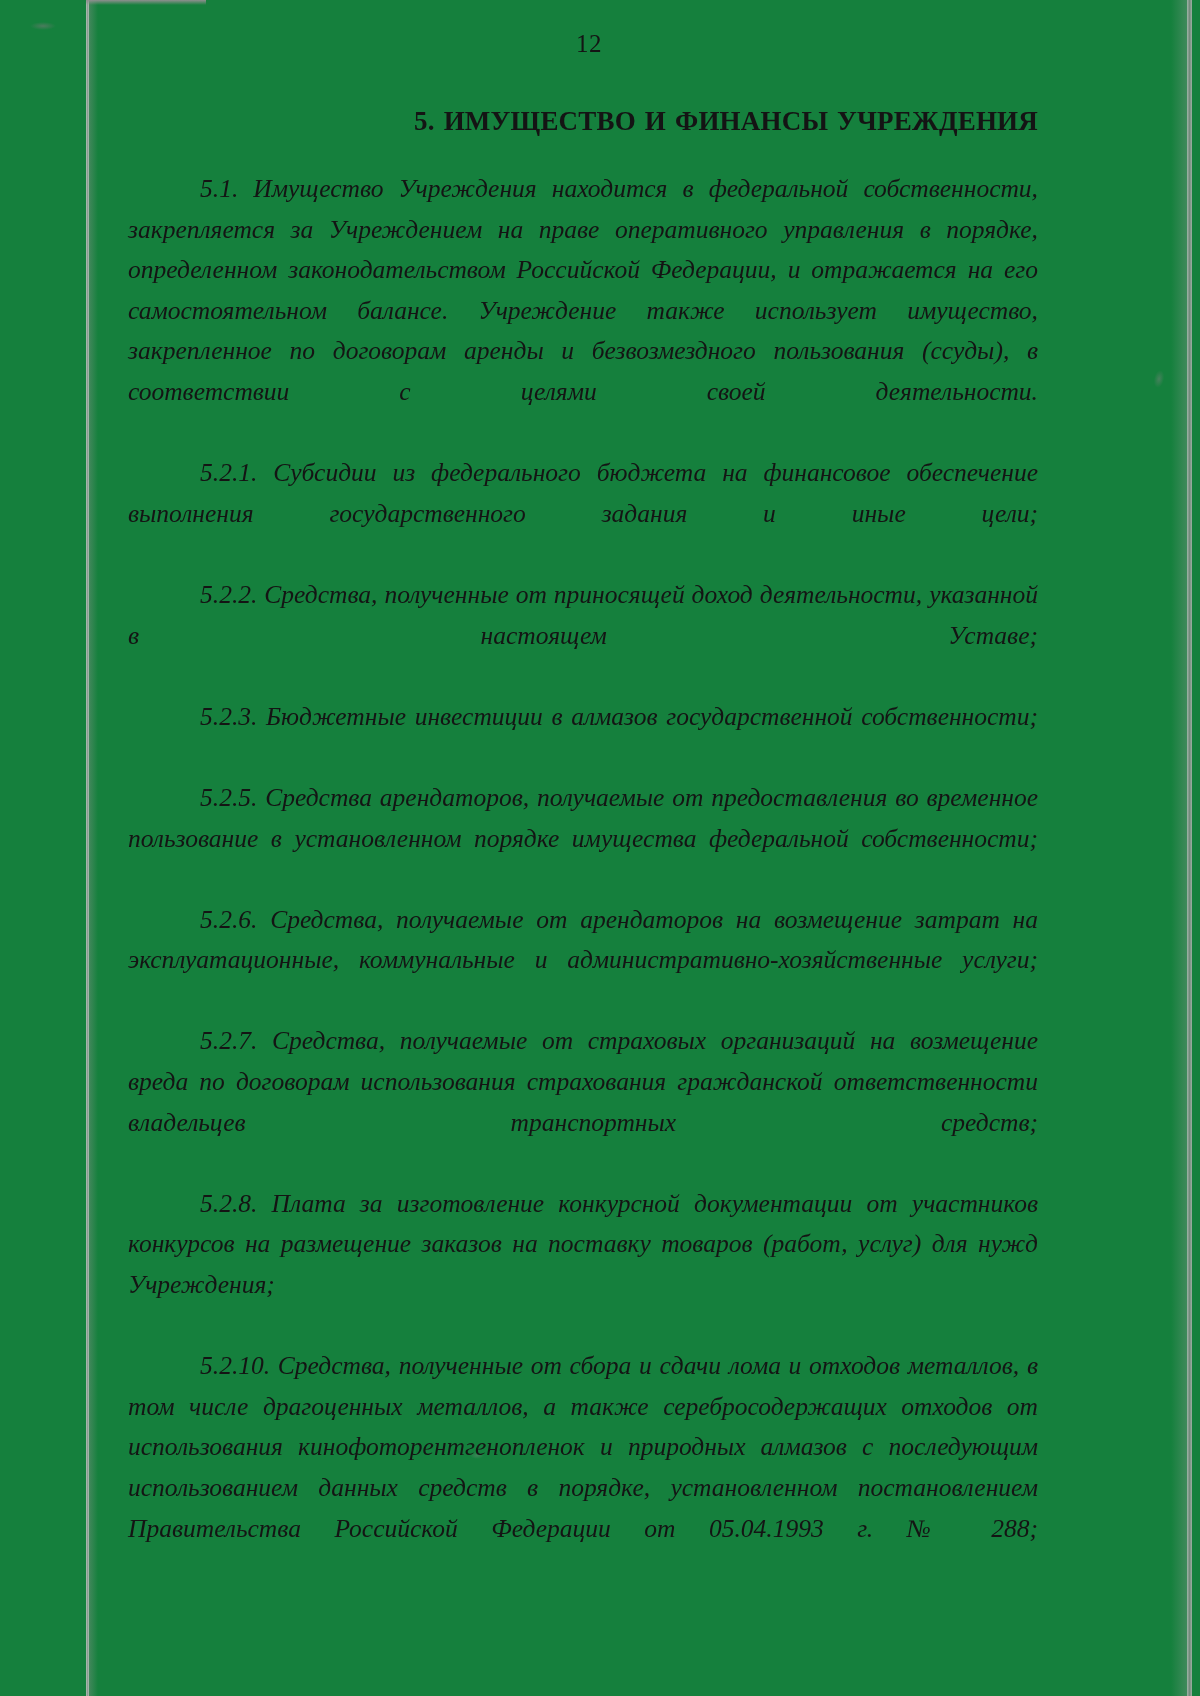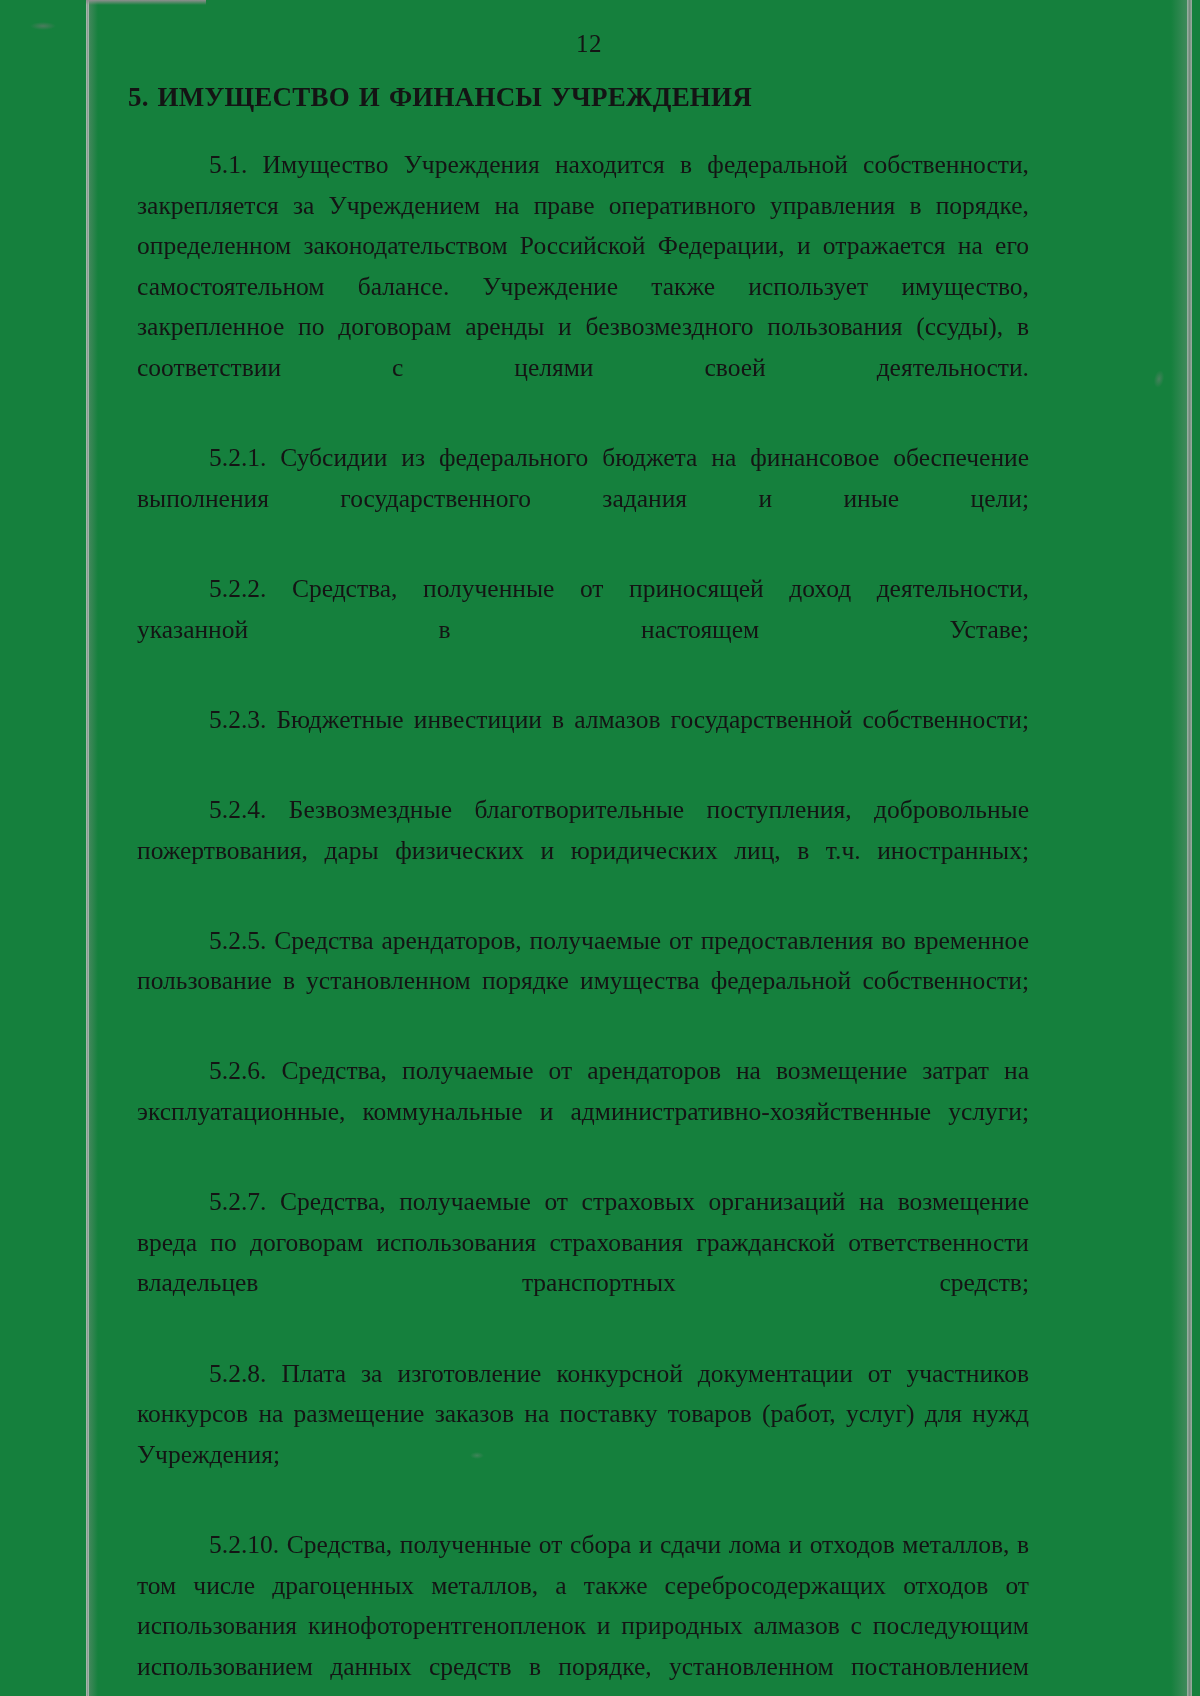--- a/index.html
+++ b/index.html
@@ -98,40 +98,41 @@
   .page-number {
     text-align: center;
     font-size: 25px;
     letter-spacing: .5px;
     margin-top: 30px;
     margin-bottom: 0;
     margin-left: 12px;
   }
 
   .doc-title {
-    text-align: left;
+    text-align: right;
     font-size: 27px;
     font-weight: bold;
     letter-spacing: .2px;
-    margin: 24px 0 0 0;
+    margin: 48px 0 0 0;
     word-spacing: 2px;
   }
 
   .body-text {
     margin-top: 32px;
   }
 
   p.clause {
-    margin: 9px;
+    margin: 0;
     font-size: 25.5px;
     line-height: 40.6px;
     text-align: justify;
     text-indent: 72px;
     text-justify: inter-word;
     word-spacing: .2px;
+    font-style: italic;
   }
 
   
   p.clause::after {
     content: "";
     display: inline-block;
     width: 100%;
   }
 </style>
 </head>
@@ -152,21 +153,20 @@
 
     <div class="page-number">12</div>
 
     <h1 class="doc-title">5. ИМУЩЕСТВО И ФИНАНСЫ УЧРЕЖДЕНИЯ</h1>
 
     <div class="body-text">
       <p class="clause">5.1. Имущество Учреждения находится в федеральной собственности, закрепляется за Учреждением на праве оперативного управления в порядке, определенном законодательством Российской Федерации, и отражается на его самостоятельном балансе. Учреждение также использует имущество, закрепленное по договорам аренды и безвозмездного пользования (ссуды), в соответствии с целями своей деятельности.</p>
       <p class="clause">5.2.1. Субсидии из федерального бюджета на финансовое обеспечение выполнения государственного задания и иные цели;</p>
       <p class="clause">5.2.2. Средства, полученные от приносящей доход деятельности, указанной в настоящем Уставе;</p>
       <p class="clause">5.2.3. Бюджетные инвестиции в алмазов государственной собственности;</p>
-      <p class="clause">5.2.4. Безвозмездные благотворительные поступления, добровольные пожертвования, дары физических и юридических лиц, в т.ч. иностранных;</p>
       <p class="clause">5.2.5. Средства арендаторов, получаемые от предоставления во временное пользование в установленном порядке имущества федеральной собственности;</p>
       <p class="clause">5.2.6. Средства, получаемые от арендаторов на возмещение затрат на эксплуатационные, коммунальные и административно-хозяйственные услуги;</p>
       <p class="clause">5.2.7. Средства, получаемые от страховых организаций на возмещение вреда по договорам использования страхования гражданской ответственности владельцев транспортных средств;</p>
       <p class="clause">5.2.8. Плата за изготовление конкурсной документации от участников конкурсов на размещение заказов на поставку товаров (работ, услуг) для нужд Учреждения;</p>
       <p class="clause">5.2.10. Средства, полученные от сбора и сдачи лома и отходов металлов, в том числе драгоценных металлов, а также серебросодержащих отходов от использования кинофоторентгенопленок и природных алмазов с последующим использованием данных средств в порядке, установленном постановлением Правительства Российской Федерации от 05.04.1993 г. № 288;</p>
 
     </div>
 
   </div>
 </div>

